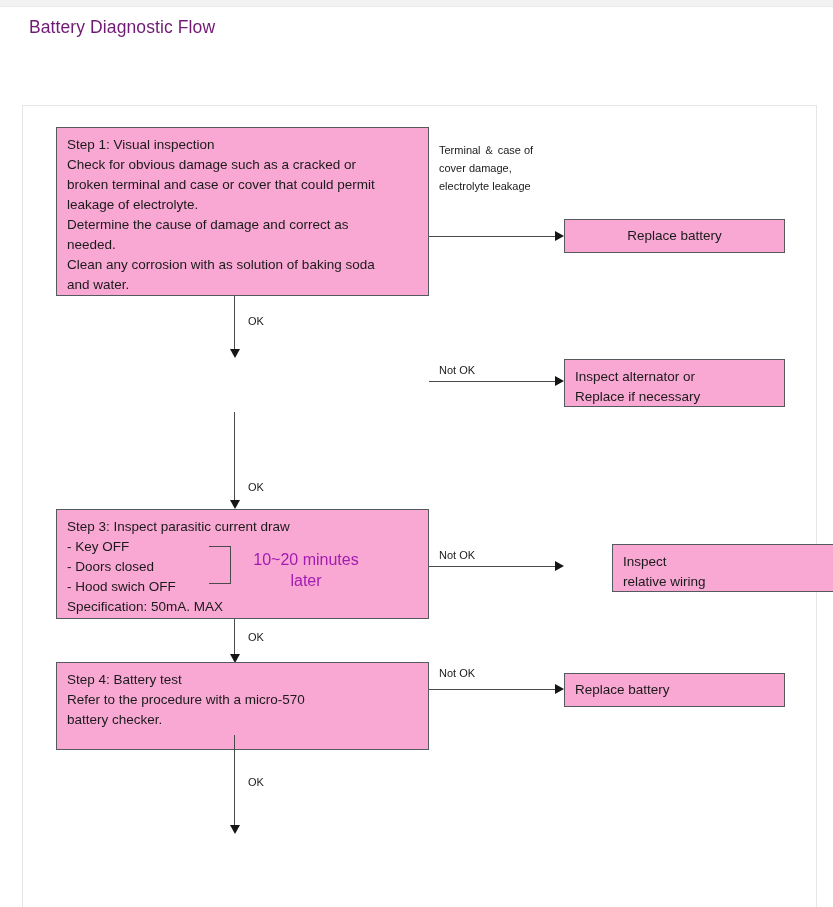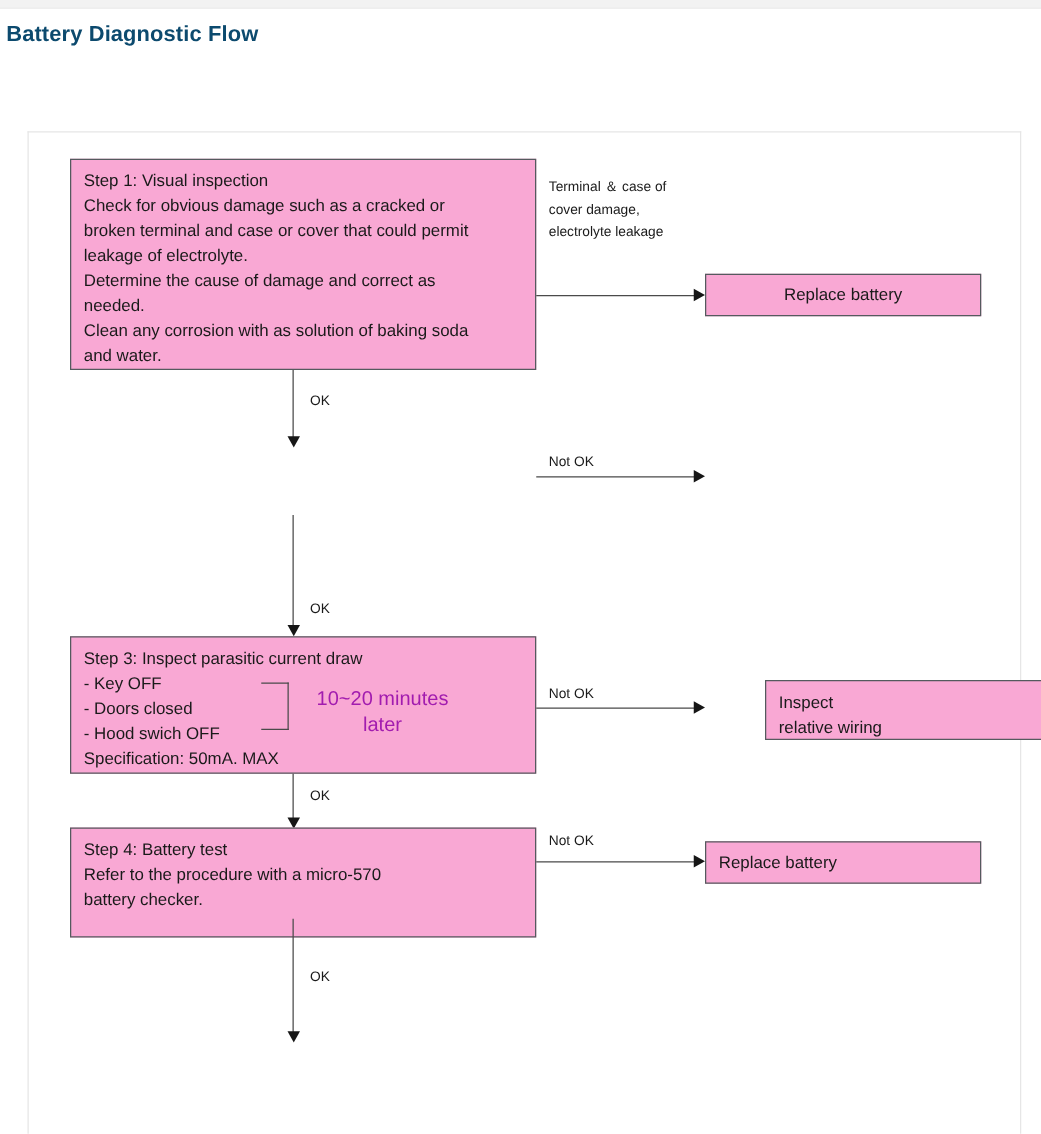--- a/index.html
+++ b/index.html
@@ -21,26 +21,26 @@
   #top-strip {
     position: absolute;
     left: 0; top: 0;
     width: 833px; height: 6px;
     background: #f2f2f2;
     border-bottom: 1px solid #ececec;
   }
 
   #page-title {
     position: absolute;
-    left: 5px;
+    left: 29px;
     top: 17px;
     font-size: 17.5px;
-    font-weight: bold;
+    font-weight: normal;
     letter-spacing: 0.1px;
-    color: #0c4a6e;
+    color: #701a75;
     white-space: nowrap;
   }
 
   
   #diagram-card {
     position: absolute;
     left: 22px;
     top: 105px;
     width: 795px;
     height: 820px;
@@ -146,20 +146,22 @@
   <div class="node center" style="left:541px; top:113px; width:221px; height:34px;">Replace battery</div>
 
   <div class="vline" style="left:211px; top:190px; height:56px;"></div>
   <div class="arrow-down" style="left:207px; top:243px;"></div>
   <div class="edge-label" style="left:225px; top:206px;">OK</div>
 
 
   <div class="edge-label" style="left:416px; top:255px;">Not OK</div>
   <div class="hline" style="left:406px; top:275px; width:129px;"></div>
   <div class="arrow-right" style="left:532px; top:270px;"></div>
+  <div class="node" style="left:541px; top:253px; width:221px; height:48px;">Inspect alternator or
+Replace if necessary</div>
 
   <div class="vline" style="left:211px; top:306px; height:91px;"></div>
   <div class="arrow-down" style="left:207px; top:394px;"></div>
   <div class="edge-label" style="left:225px; top:372px;">OK</div>
 
   <div class="node" style="left:33px; top:403px; width:373px; height:110px;">Step 3: Inspect parasitic current draw
  - Key OFF
  - Doors closed
  - Hood swich OFF
    Specification: 50mA. MAX</div>

